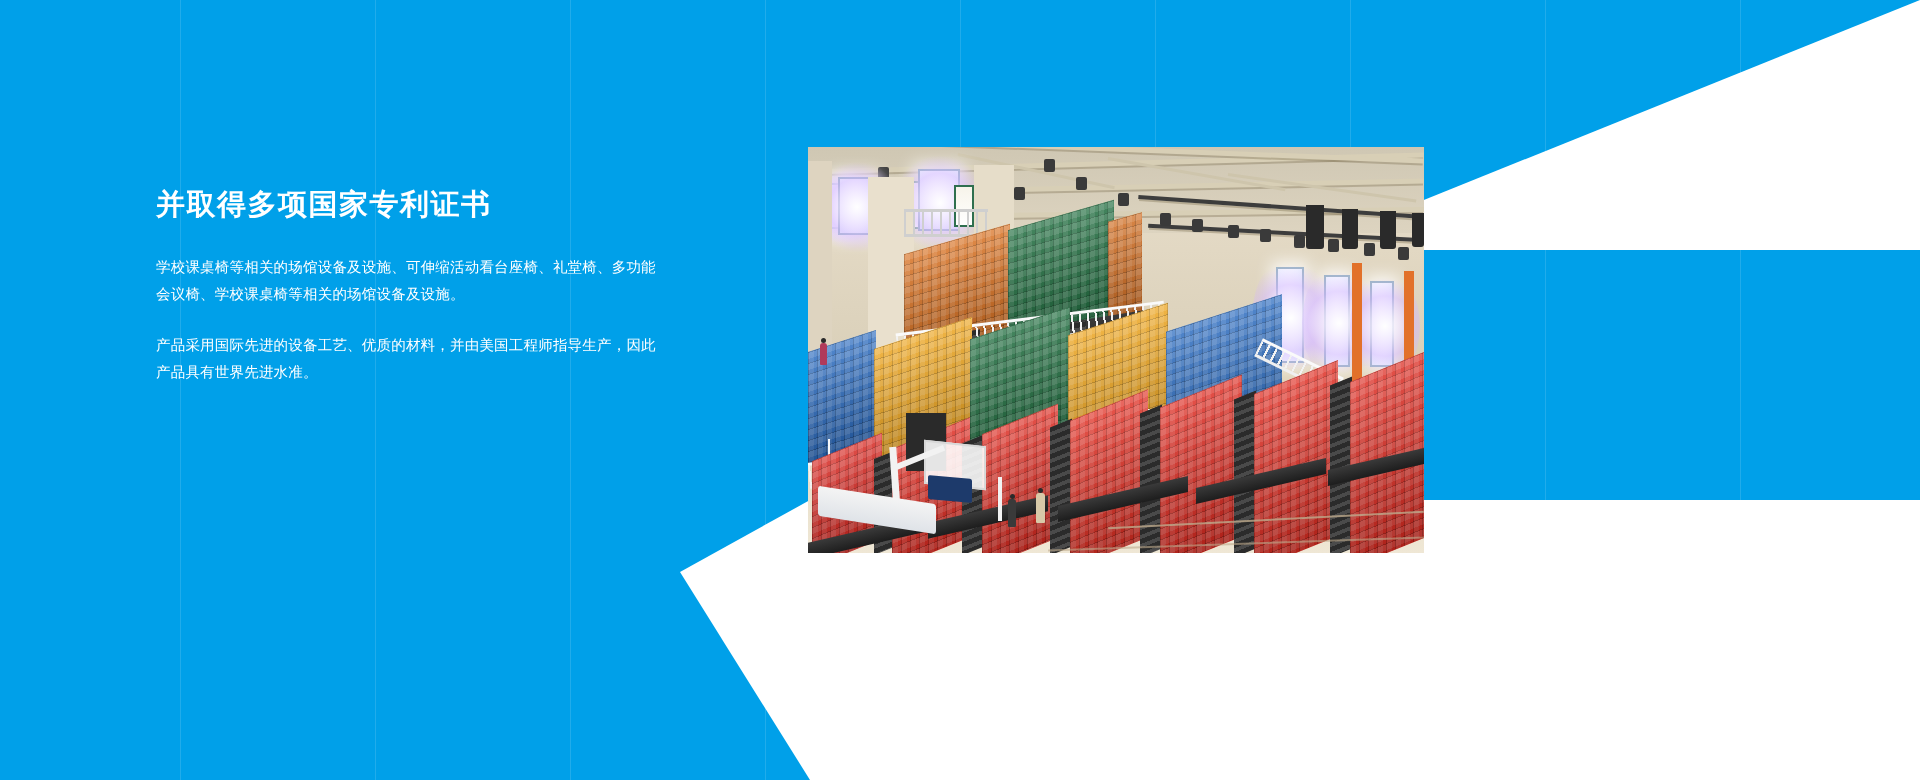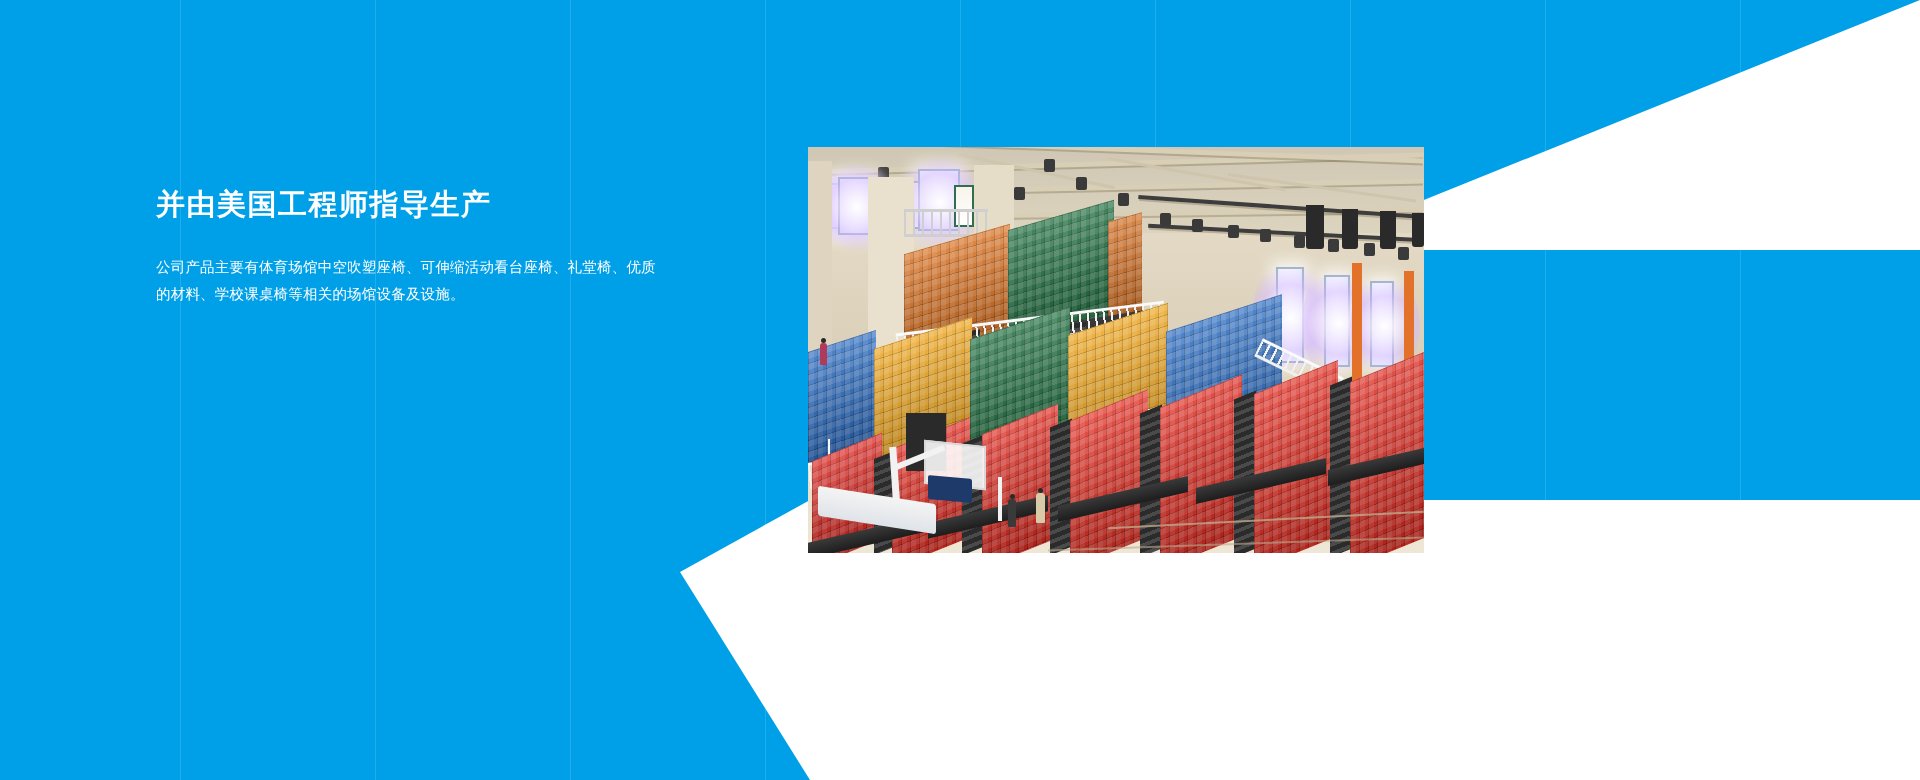--- a/index.html
+++ b/index.html
@@ -169,24 +169,25 @@
     <span style="left: 1350px; background: rgba(255, 255, 255, 0.13);"></span>
     <span style="left: 1545px; background: rgba(255, 255, 255, 0.13);"></span>
     <span style="left: 1740px; background: rgba(255, 255, 255, 0.13);"></span>
   </div>
 
   <div class="cut-topright"></div>
 
   <div class="cut-bottom"></div>
 
   <div class="text-col" style="color: rgb(255, 255, 255);">
-    <div class="company-title">并由美国工程师指导生产</div>
-
-    <div class="para">公司产品主要有体育场馆中空吹塑座椅、可伸缩活动看台座椅、礼堂椅、优质的材料、学校课桌椅等相关的场馆设备及设施。</div>
-
+    <div class="company-title">并取得多项国家专利证书</div>
+
+    <div class="para">学校课桌椅等相关的场馆设备及设施、可伸缩活动看台座椅、礼堂椅、多功能会议椅、学校课桌椅等相关的场馆设备及设施。</div>
+
+    <div class="para">产品采用国际先进的设备工艺、优质的材料，并由美国工程师指导生产，因此产品具有世界先进水准。</div>
 
   </div>
 
   <div class="photo-frame">
     <div class="photo">
 
       <div class="hall-wall"></div>
       <div class="hall-floor"></div>
       <div class="ceiling"></div>
 

